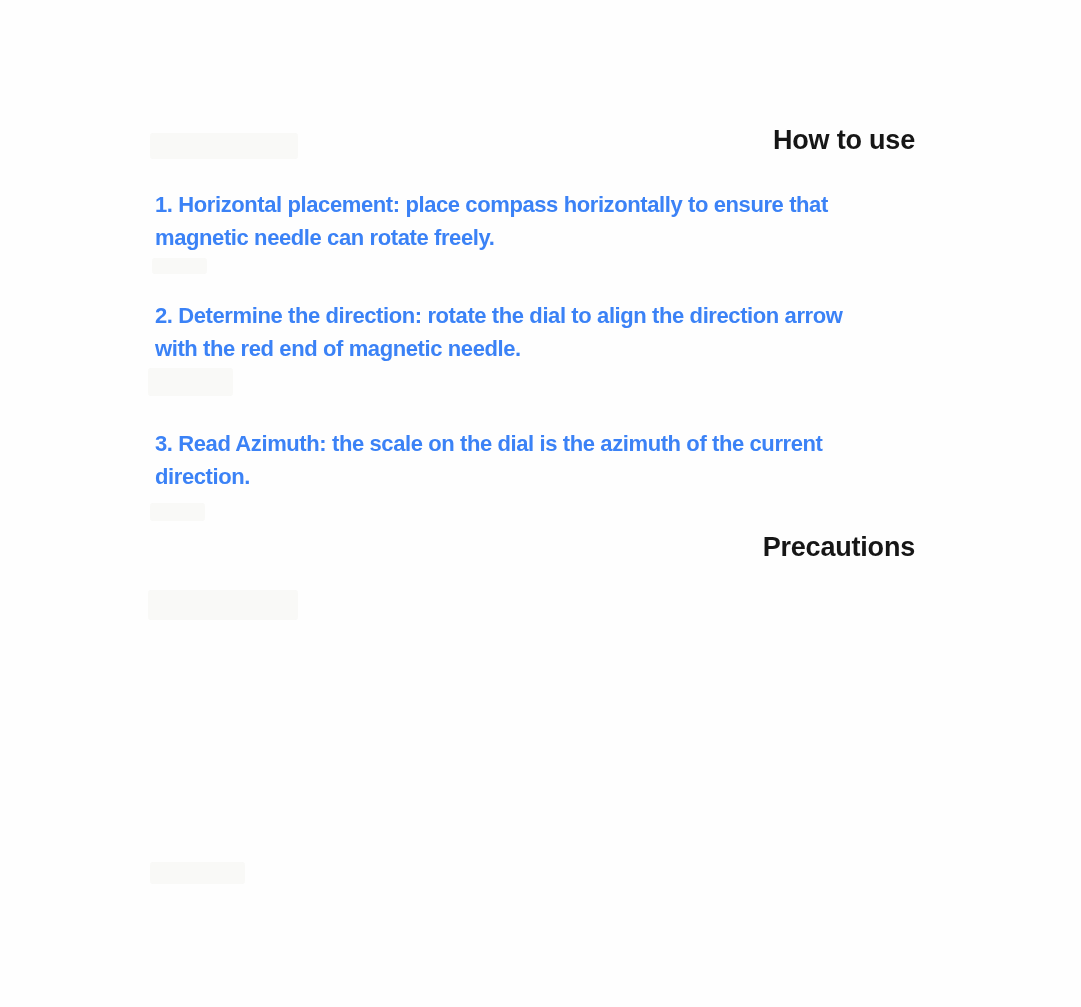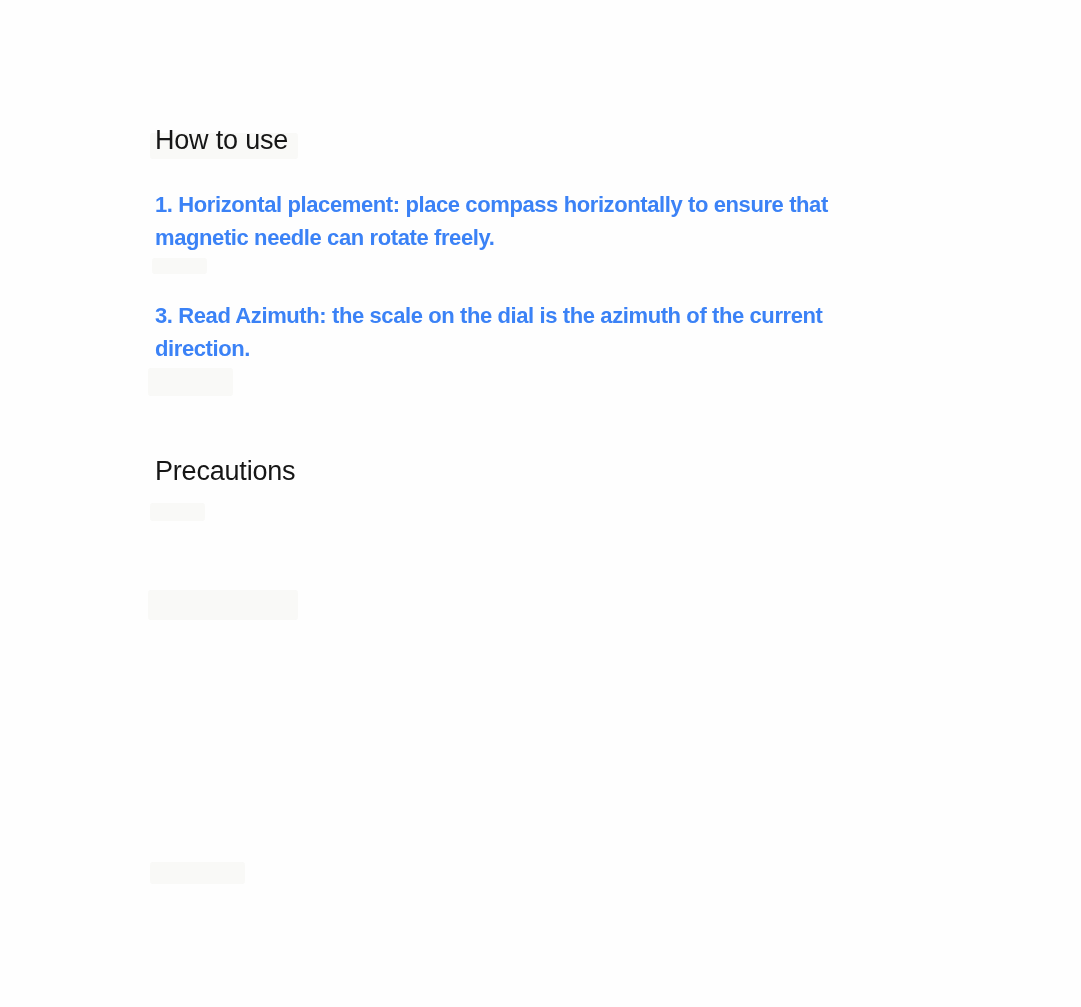--- a/index.html
+++ b/index.html
@@ -21,40 +21,40 @@
     left: 155px;
     top: 0;
     width: 850px;
     padding-top: 124px;
     box-sizing: border-box;
   }
   .section-title {
     width: 760px;
     margin: 0;
     font-size: 27px;
-    font-weight: 400;
+    font-weight: 700;
     line-height: 32px;
-    text-align: left;
+    text-align: right;
     letter-spacing: -0.2px;
     color: #161616;
   }
   .section-title.first { margin-bottom: 32px; }
   .section-title.second { margin-bottom: 31px; }
   .instruction {
     margin: 0;
     font-size: 22px;
     font-weight: 700;
     line-height: 33px;
     letter-spacing: -0.4px;
     white-space: pre-line;
     color: #3b82f6;
   }
   .gap-a { margin-bottom: 45px; }
   .gap-b { margin-bottom: 62px; }
-  .gap-c { margin-bottom: 90px; }
+  .gap-c { margin-bottom: 38px; }
   .gap-d { margin-bottom: 22px; }
   
   .smudge {
     position: absolute;
     background: #f4f4f1;
     opacity: 0.55;
     border-radius: 3px;
     pointer-events: none;
   }
   .smudge-1 { left: 150px; top: 133px; width: 148px; height: 26px; }
@@ -77,20 +77,22 @@
   <span class="smudge smudge-6"></span>
 
   <div class="content">
 
     <section>
       <h2 class="section-title first">How to use</h2>
 
       <p class="instruction gap-a">1. Horizontal placement: place compass horizontally to ensure that
 magnetic needle can rotate freely.</p>
 
+      <p class="instruction gap-b">2. Determine the direction: rotate the dial to align the direction arrow
+with the red end of magnetic needle.</p>
 
       <p class="instruction gap-c">3. Read Azimuth: the scale on the dial is the azimuth of the current
 direction.</p>
     </section>
 
     <section>
       <h2 class="section-title second">Precautions</h2>
 
 
     </section>

